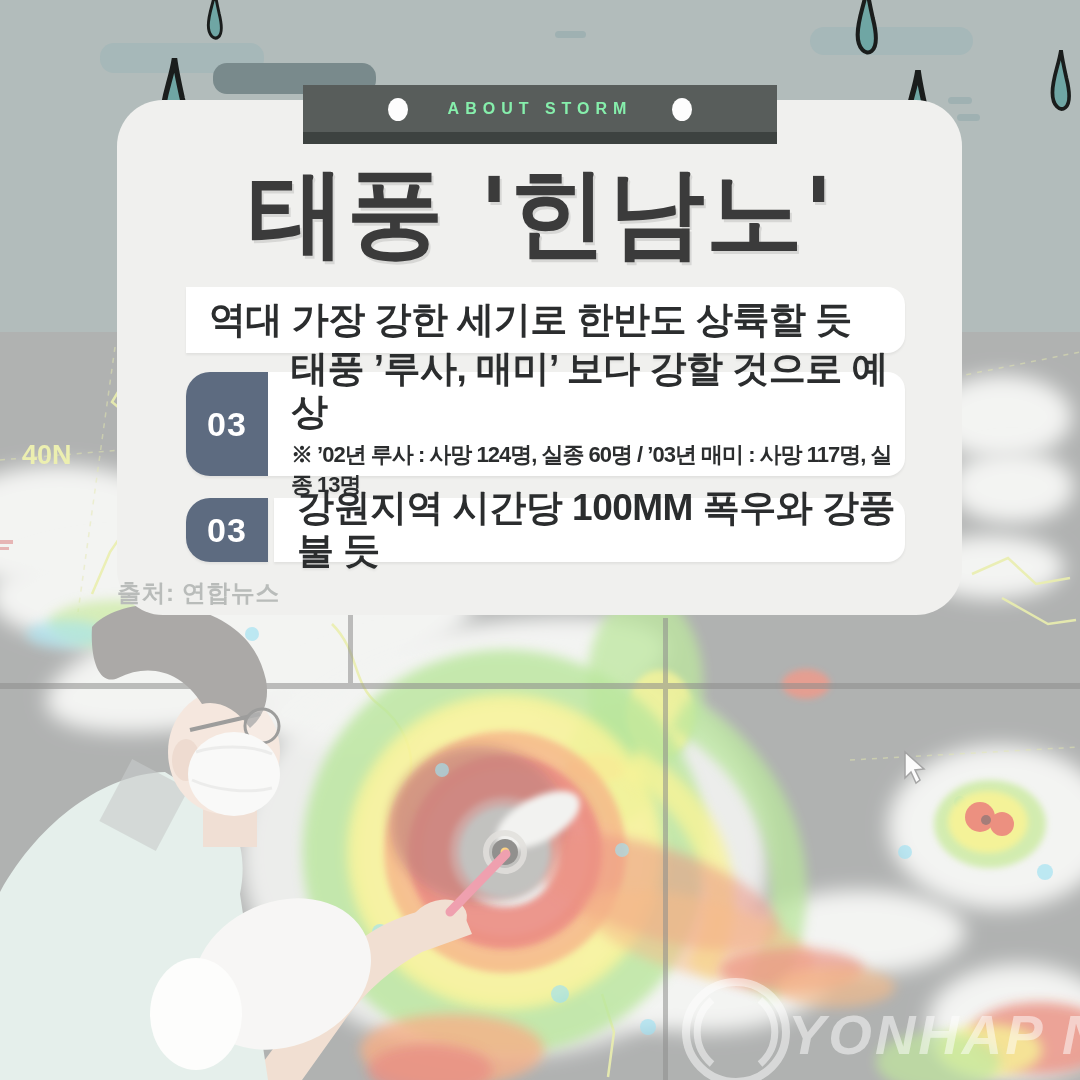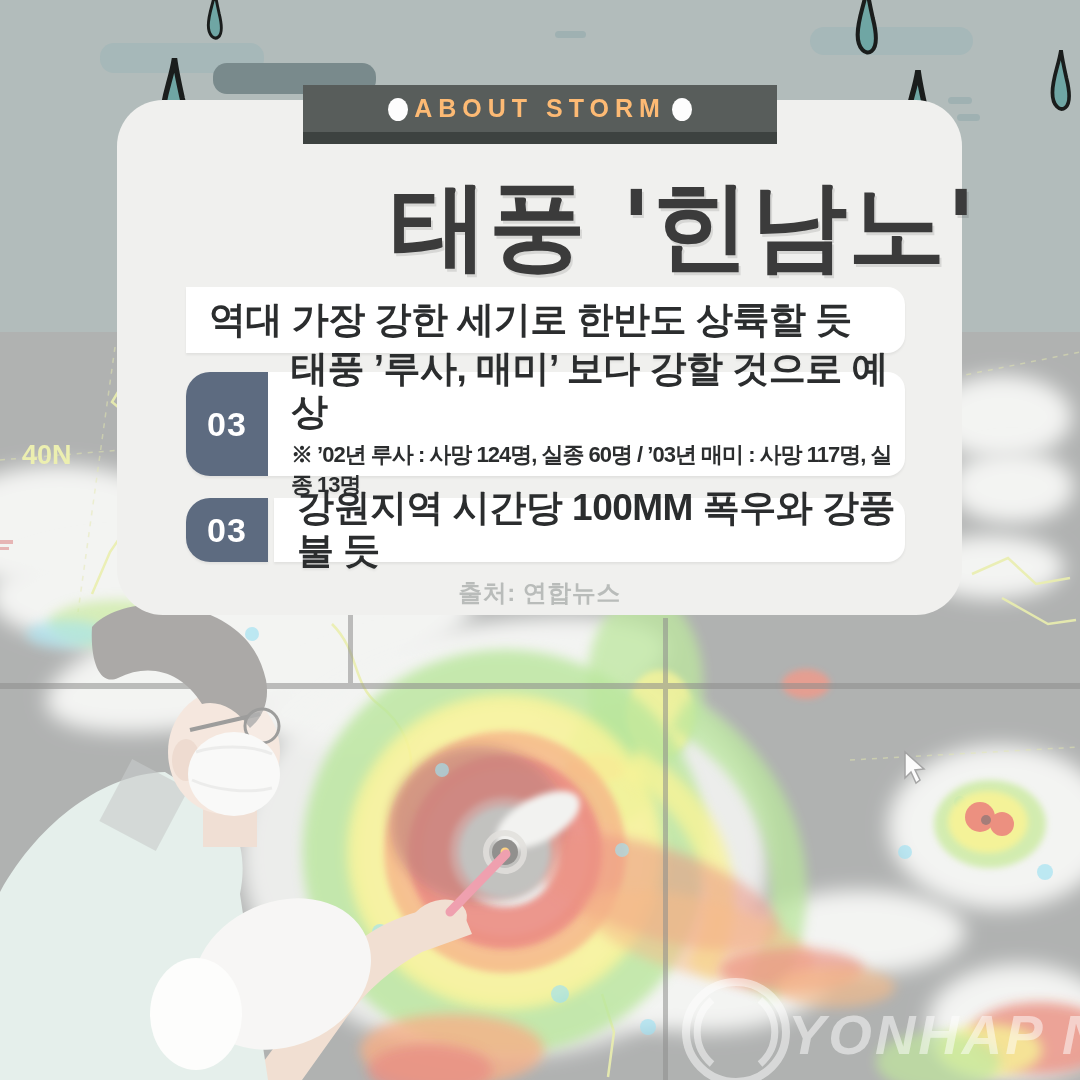--- a/index.html
+++ b/index.html
@@ -24,28 +24,28 @@
   .card{
     position:absolute;left:117px;top:100px;width:845px;height:515px;
     background:#f0f0ee;border-radius:46px;
   }
   .header-bar{
     position:absolute;left:303px;top:85px;width:474px;height:47px;
     background:#585d5b;display:flex;align-items:center;justify-content:center;
   }
   .header-strip{position:absolute;left:303px;top:132px;width:474px;height:12px;background:#3d4240;}
   .header-label{
-    color:#fdba74;font-size:25px;font-weight:700;letter-spacing:6px;
+    color:#86efac;font-size:16px;font-weight:700;letter-spacing:6px;
   }
   .header-dot{position:absolute;width:20px;height:23px;border-radius:50%;background:#fdfdfd;top:98px;}
   .dot-left{left:388px;}
   .dot-right{left:672px;}
   .card-title{
-    position:absolute;left:117px;top:158px;width:845px;margin:15px;
-    text-align:right;font-size:97px;line-height:1.1;font-weight:900;
+    position:absolute;left:117px;top:158px;width:845px;margin:2px;
+    text-align:center;font-size:97px;line-height:1.1;font-weight:900;
     color:#3b3b3b;letter-spacing:1px;
     font-family:"DejaVu Sans","Liberation Sans",sans-serif;
     text-shadow:2px 3px 0 rgba(0,0,0,0.10);
   }
   .row{position:absolute;left:186px;width:719px;display:flex;align-items:stretch;
        filter:drop-shadow(0 2px 1px rgba(0,0,0,0.06));}
   .row-1{top:287px;height:66px;}
   .row-2{top:372px;height:104px;}
   .row-3{top:498px;height:64px;gap:6px;}
   .row-badge{
@@ -61,21 +61,21 @@
   .row-text{
     color:#2b2d2e;font-size:37px;font-weight:800;line-height:1.15;
     letter-spacing:-0.5px;
   }
   .row-note{
     color:#2b2d2e;font-size:22px;font-weight:700;letter-spacing:-1px;
     margin-top:6px;
   }
   .row-note:empty{display:none;}
   .card-source{
-    position:absolute;left:117px;top:577px;width:845px;text-align:center;
+    position:absolute;left:117px;top:577px;width:845px;text-align:left;
     color:#b9bcba;font-size:24px;font-weight:700;letter-spacing:0.5px;
   }
 </style>
 </head>
 <body>
 
 <div class="canvas">
 
   <div class="deco-rect deco-a"></div>
   <div class="deco-rect deco-b"></div>

